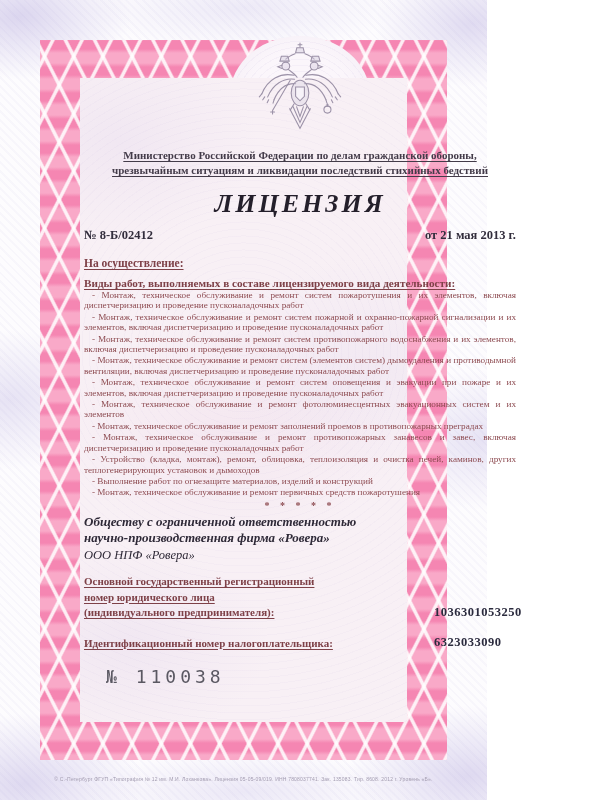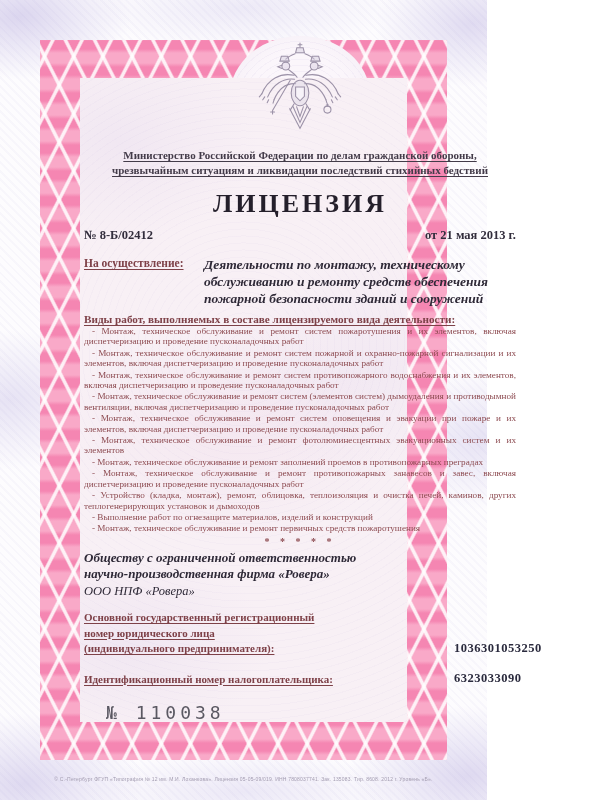--- a/index.html
+++ b/index.html
@@ -44,42 +44,42 @@
       radial-gradient(240px 160px at 45% 55%, rgba(215,160,200,.10), transparent 70%),
       radial-gradient(200px 140px at 15% 88%, rgba(188,168,220,.12), transparent 70%),
       repeating-radial-gradient(circle at 50% 42%, rgba(165,145,205,.045) 0 1px, transparent 1px 7px),
       #f8f0f5;
   }
   .emblem{position:absolute;left:240px;top:42px;width:120px;height:98px;z-index:3;}
   .content{position:absolute;left:84px;top:148px;width:432px;z-index:4;color:#3c3542;}
 
   .ministry{ text-align:center;font-size:11px;font-weight:bold;line-height:15px;color:#433b49;}
   .ministry .u{text-decoration:underline;text-underline-offset:2px;}
-  .doc-title{ text-align:center;margin-top:11px;font-size:26px;font-weight:bold;letter-spacing:3px;color:#241f2b;}
+  .doc-title{ text-align:center;margin-top:11px;font-size:26px;font-weight:bold;letter-spacing:3px;color:#241f2b;font-style:italic;}
   .numrow{ display:flex;justify-content:space-between;margin-top:9px;font-size:12.5px;font-weight:bold;color:#322d3c;gap:24px;}
 
   .granted{display:flex;margin-top:13px;}
   .lbl{font-size:11.5px;font-weight:bold;color:#7e4148;text-decoration:underline;text-underline-offset:2px;line-height:15px;}
   .granted .lbl{width:112px;flex:none;}
   .granted-text{flex:1;padding-left:8px;font-size:13.5px;font-weight:bold;font-style:italic;line-height:17px;color:#2e2937;}
 
   .works{margin-top:6px;}
   .works-head{font-size:11.2px;font-weight:bold;color:#7e4148;text-decoration:underline;text-underline-offset:2px;}
   .work-item{font-size:9.2px;line-height:10.4px;color:#8d4b51;text-align:justify;text-indent:8px;margin-top:1px;}
   .separator{text-align:center;font-size:10px;font-weight:bold;letter-spacing:4px;color:#8d4b51;margin-top:2px;}
 
   .grantee{display:flex;margin-top:3px;}
   .grantee .lbl{width:128px;flex:none;line-height:16px;}
   .grantee-names{flex:1;color:#2e2937;}
   .grantee-names .n1,.grantee-names .n2{font-size:13px;font-weight:bold;font-style:italic;line-height:16.5px;}
   .grantee-names .n3{font-size:12.5px;font-style:italic;line-height:16.5px;}
 
   .ogrn{position:relative;margin-top:11px;}
   .ogrn .lbl{display:block;font-size:11px;line-height:15.5px;}
-  .num-val{position:absolute;left:350px;bottom:1px;font-size:12.5px;font-weight:bold;letter-spacing:.5px;color:#2b2b3e;margin-left:20px;}
+  .num-val{position:absolute;left:350px;bottom:1px;font-size:12.5px;font-weight:bold;letter-spacing:.5px;color:#2b2b3e;}
   .inn{position:relative;margin-top:12px;}
   .inn .lbl{font-size:11px;}
 
   .form-number{
     margin-top:15px;padding-left:22px;
     font-family:"DejaVu Sans Mono","Liberation Mono",monospace;
     font-size:18px;color:#5a5862;letter-spacing:4px;font-weight:400;
   }
   .fine-print{
     position:absolute;left:0;right:0;bottom:18px;z-index:4;
@@ -137,21 +137,20 @@
 
     <div class="doc-title">ЛИЦЕНЗИЯ</div>
 
     <div class="numrow">
       <span>№ 8-Б/02412</span>
       <span>от 21 мая 2013 г.</span>
     </div>
 
     <div class="granted">
       <span class="lbl">На осуществление:</span>
-      <span class="granted-text">Деятельности по монтажу, техническому обслуживанию и ремонту средств обеспечения пожарной безопасности зданий и сооружений</span>
     </div>
 
     <div class="works">
       <div class="works-head">Виды работ, выполняемых в составе лицензируемого вида деятельности:</div>
       <div class="work-item">- Монтаж, техническое обслуживание и ремонт систем пожаротушения и их элементов, включая диспетчеризацию и проведение пусконаладочных работ</div>
       <div class="work-item">- Монтаж, техническое обслуживание и ремонт систем пожарной и охранно-пожарной сигнализации и их элементов, включая диспетчеризацию и проведение пусконаладочных работ</div>
       <div class="work-item">- Монтаж, техническое обслуживание и ремонт систем противопожарного водоснабжения и их элементов, включая диспетчеризацию и проведение пусконаладочных работ</div>
       <div class="work-item">- Монтаж, техническое обслуживание и ремонт систем (элементов систем) дымоудаления и противодымной вентиляции, включая диспетчеризацию и проведение пусконаладочных работ</div>
       <div class="work-item">- Монтаж, техническое обслуживание и ремонт систем оповещения и эвакуации при пожаре и их элементов, включая диспетчеризацию и проведение пусконаладочных работ</div>
       <div class="work-item">- Монтаж, техническое обслуживание и ремонт фотолюминесцентных эвакуационных систем и их элементов</div>

